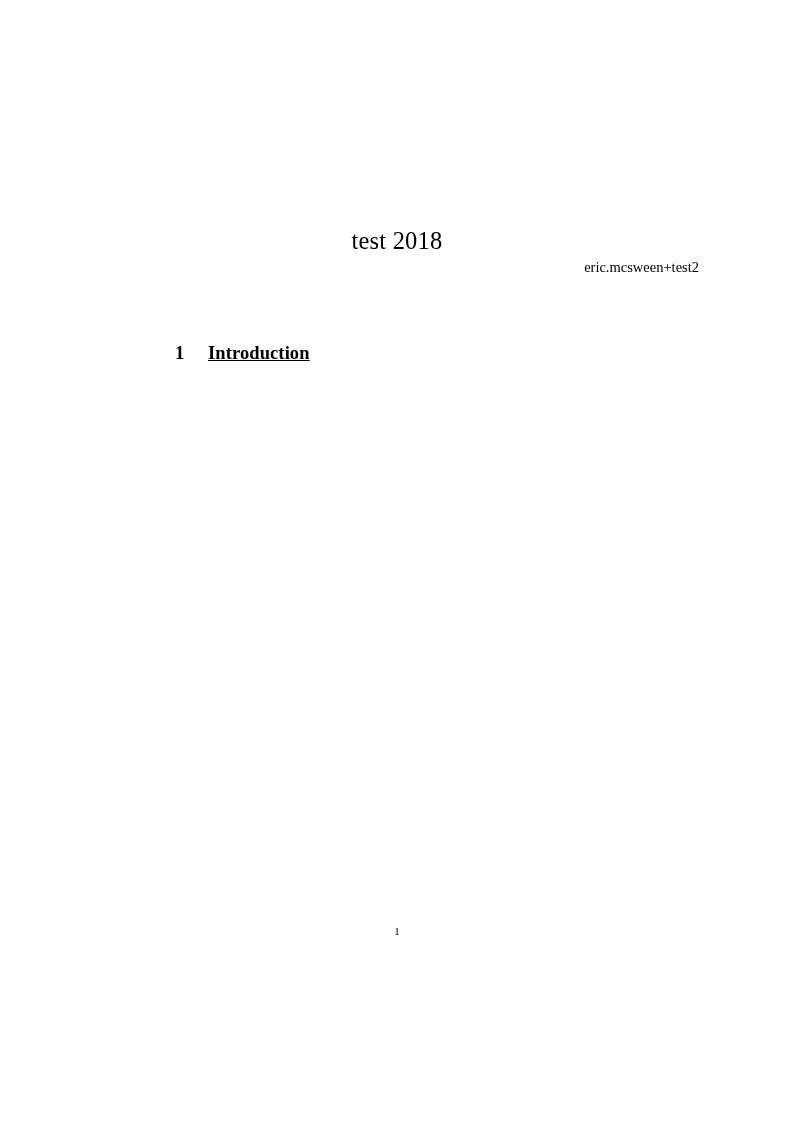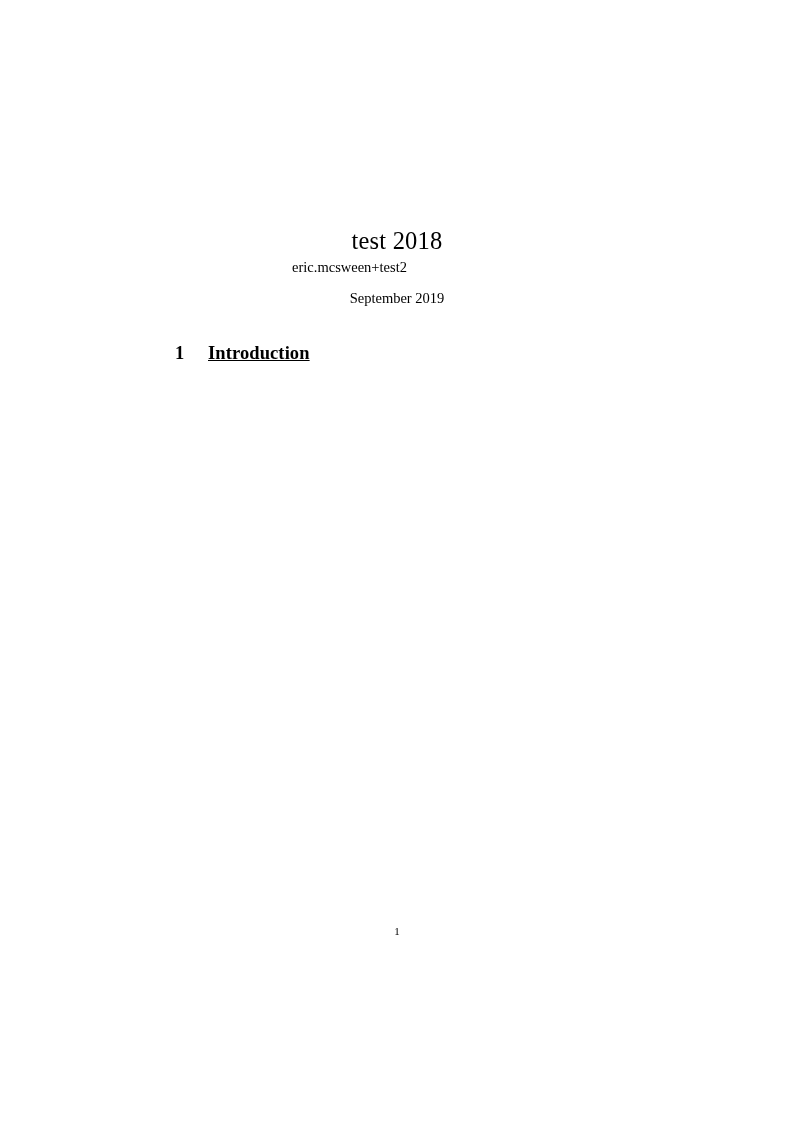--- a/index.html
+++ b/index.html
@@ -31,21 +31,21 @@
     text-align: center;
     font-size: 24.5px;
     font-weight: normal;
     letter-spacing: 0.2px;
   }
   .doc-author {
     position: absolute;
     top: 259px;
     left: 0;
     width: 699px;
-    text-align: center;
+    text-align: right;
     font-size: 14.5px;
     font-weight: normal;
   }
   .doc-date {
     position: absolute;
     top: 290px;
     left: 0;
     width: 794px;
     text-align: center;
     font-size: 14.5px;
@@ -76,21 +76,20 @@
 </style>
 </head>
 <body>
 
 <div class="page">
 
   <h1 class="doc-title">test 2018</h1>
 
   <div class="doc-author">eric.mcsween+test2</div>
 
-  <div class="doc-date">September 2019</div>
 
   <div class="section-heading">
     <span class="section-number">1</span><span>Introduction</span>
   </div>
 
   <div class="page-number">1</div>
 
 </div>
 
 </body></html>

